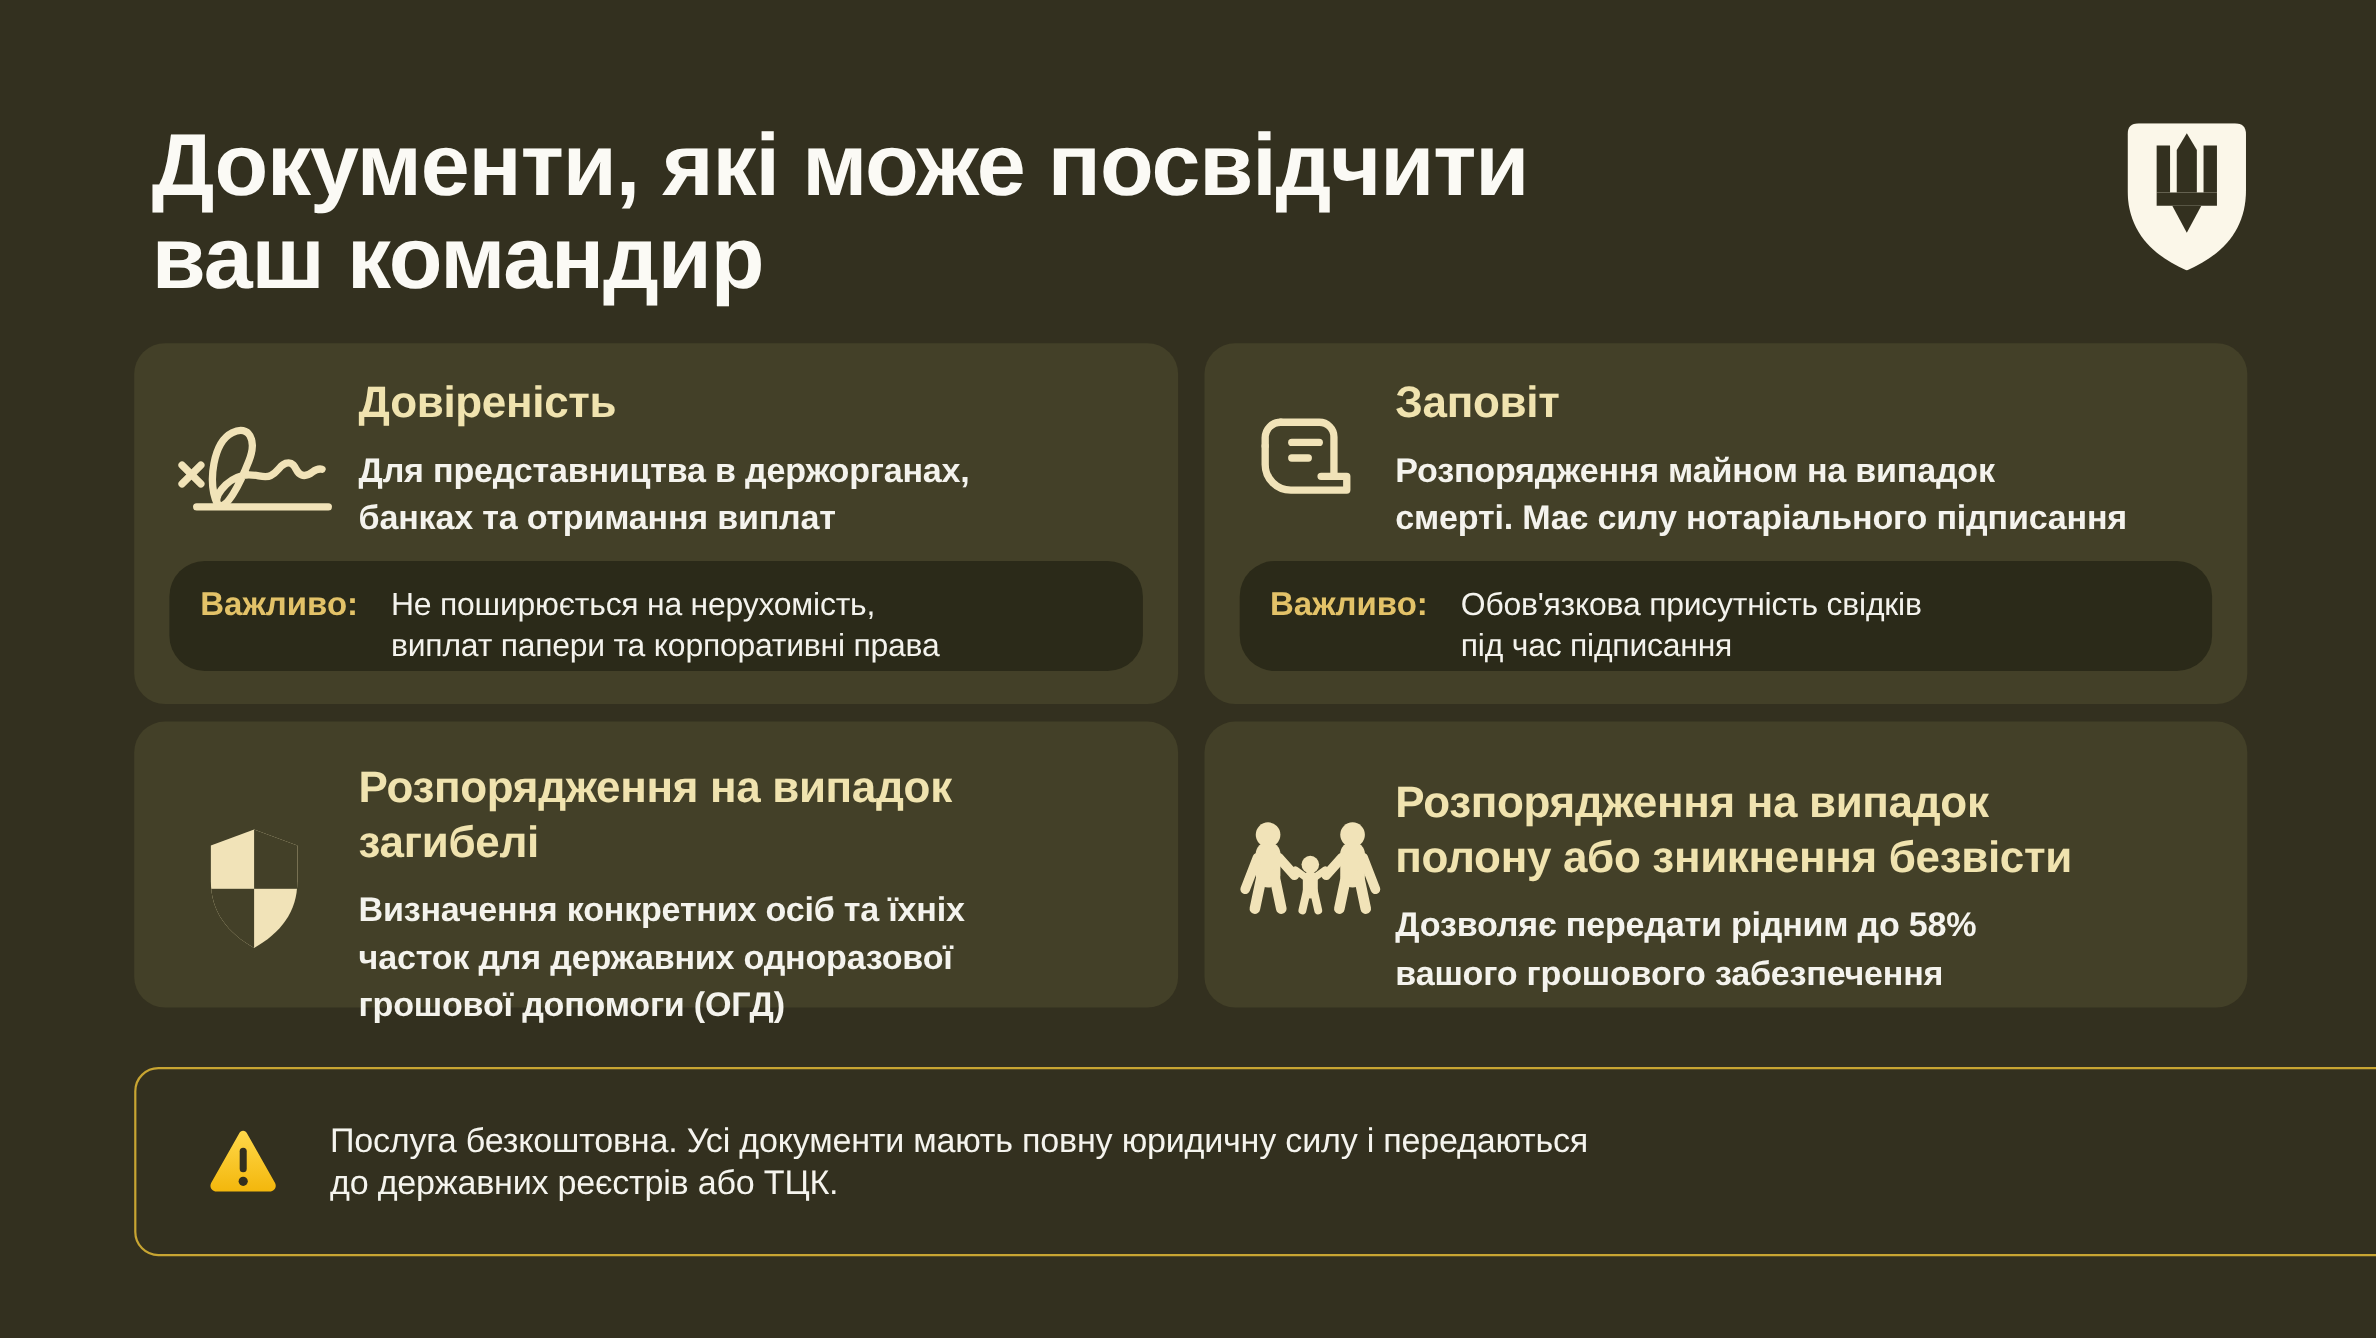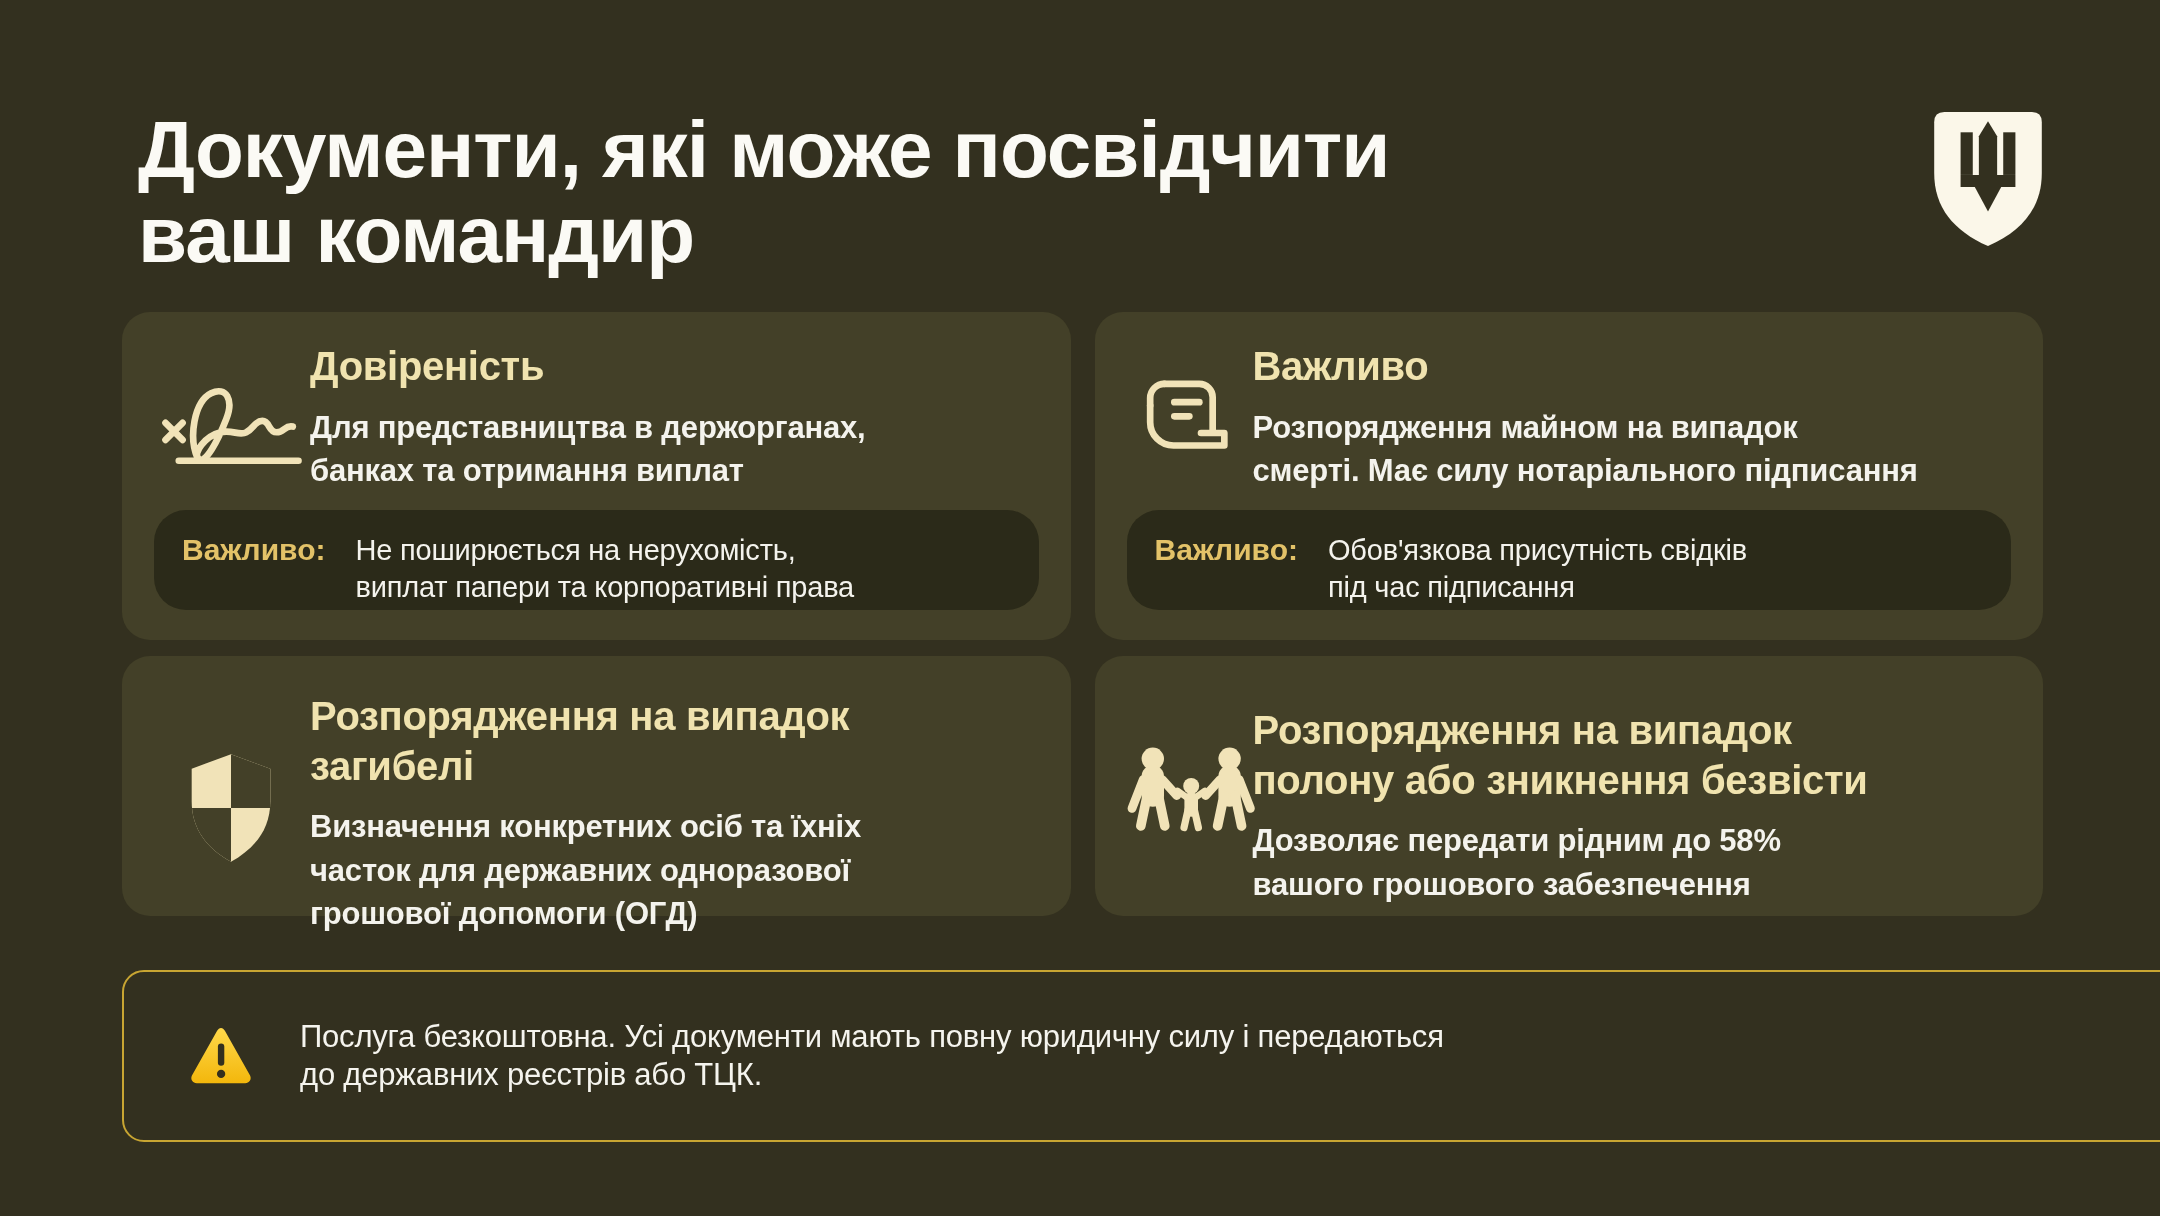--- a/index.html
+++ b/index.html
@@ -19,21 +19,21 @@
 
   .grid{
     position:absolute;left:122px;top:312px;width:1921px;
     display:grid;grid-template-columns:1fr 1fr;grid-template-rows:328px 260px;
     column-gap:24px;row-gap:16px;
   }
   .card{
     position:relative;background:#434028;border-radius:28px;
     box-sizing:border-box;
   }
-  .card .content{position:relative;}
+  .card .content{position:relative;margin-left:16px;}
   .card-title{
     margin:0;font-size:40px;font-weight:700;color:#F0E3AF;
     line-height:1.24;white-space:pre-line;letter-spacing:-0.3px;
   }
   .card-body{
     margin:14px 0 0 0;font-size:31px;font-weight:700;color:#F4F3ED;
     line-height:1.4;white-space:pre-line;letter-spacing:-0.2px;
   }
   .c1 .content{padding:30px 30px 0 188px;}
   .c2 .content{padding:30px 30px 0 158px;}
@@ -118,21 +118,21 @@
       <div class="icon icon-scroll">
         <svg width="100" height="112" viewBox="0 0 120 110" xmlns="http://www.w3.org/2000/svg" fill="none" stroke="#F1E3B8" stroke-width="8" stroke-linecap="round" stroke-linejoin="round">
           <path d="M40 14 A17 17 0 0 0 23 31 V40"></path>
           <path d="M40 14 H82 A16 16 0 0 1 98 30 V72"></path>
           <path d="M23 40 V60 A28 28 0 0 0 51 88 H112 V73 H84"></path>
           <path d="M52 36 H82"></path>
           <path d="M52 53 H70"></path>
         </svg>
       </div>
       <div class="content">
-        <h2 class="card-title">Важливо</h2>
+        <h2 class="card-title">Заповіт</h2>
         <p class="card-body">Розпорядження майном на випадок
 смерті. Має силу нотаріального підписання</p>
       </div>
       <div class="impo">
         <span class="impo-label">Важливо:</span>
         <span class="impo-text">Обов'язкова присутність свідків
 під час підписання</span>
       </div>
     </section>
 

